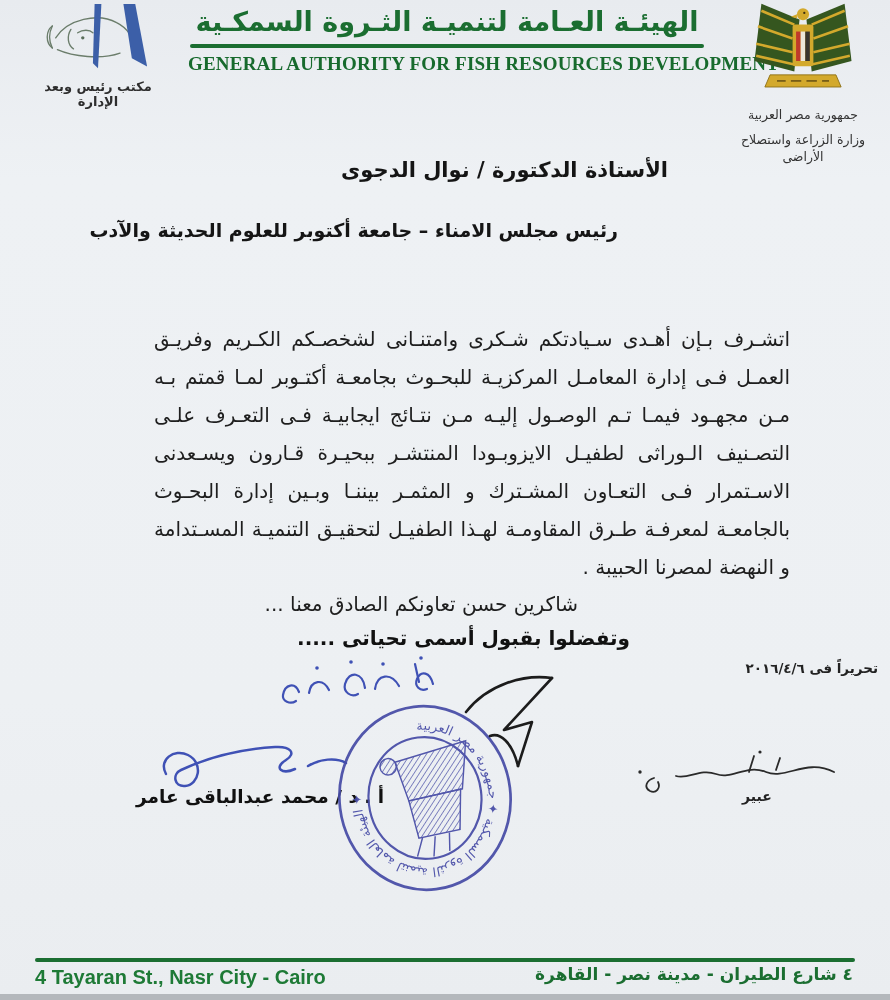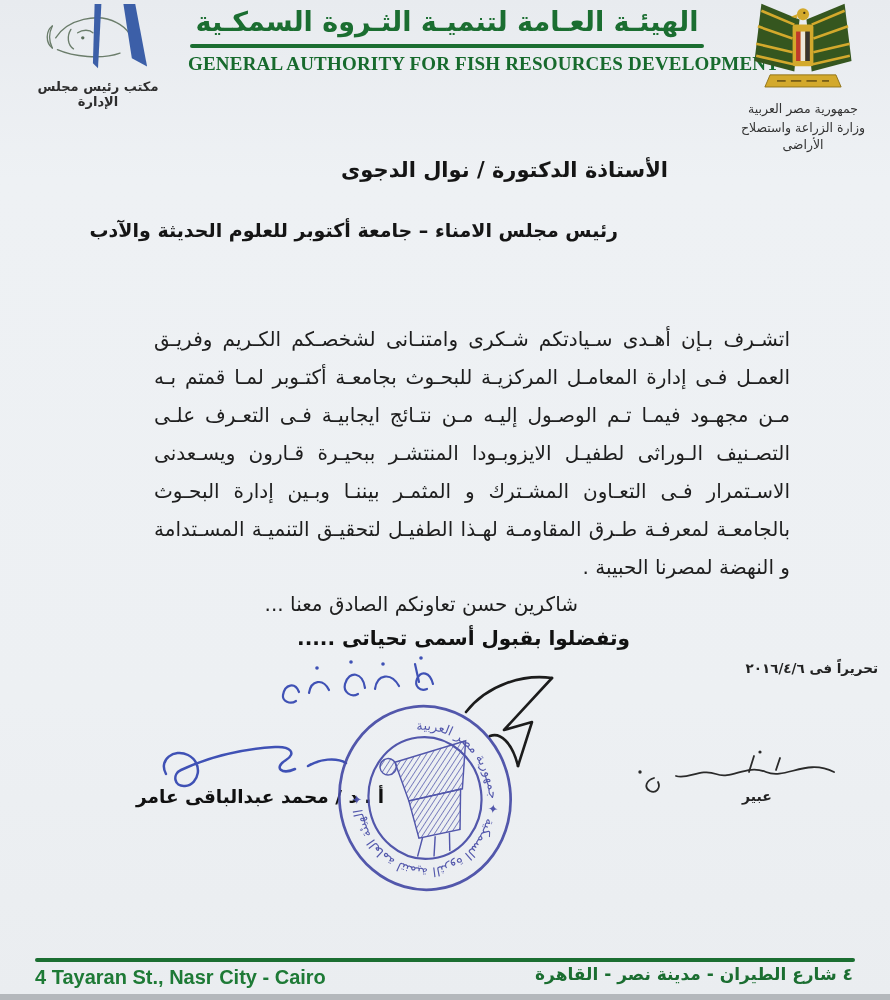--- a/index.html
+++ b/index.html
@@ -13,21 +13,21 @@
   .logo-block{left:22px;top:4px;width:152px;text-align:center;}
   .gafrd-text{font-family:"Liberation Sans",sans-serif;font-weight:700;font-size:24px;
               letter-spacing:7px;color:#1d7036;margin-top:-10px;}
   .office-label{font-size:13px;font-weight:700;color:#2e2e2e;margin-top:5px;}
   .center-head{left:188px;top:6px;width:518px;text-align:center;}
   .title-ar{font-size:27px;font-weight:700;color:#1b6e31;}
   .head-rule{height:4px;background:#1b6e31;margin:7px 2px 5px 2px;border-radius:2px;}
   .title-en{font-family:"Liberation Serif",serif;font-weight:700;font-size:19px;
             letter-spacing:0.2px;color:#176a2d;white-space:nowrap;}
   .emblem-block{left:733px;top:2px;width:140px;text-align:center;}
-  .emblem-caption{font-size:12.5px;color:#333;line-height:17px;margin-top:2px;}
+  .emblem-caption{font-size:12.5px;color:#333;line-height:17px;margin-top:8px;}
 
   
   .recipient1{top:158px;right:222px;font-size:21px;font-weight:700;color:#151515;}
   .recipient2{top:219px;right:272px;font-size:19px;font-weight:700;color:#151515;}
   .greeting{top:276px;right:325px;font-size:18px;font-weight:700;color:#151515;}
   .body-par{top:320px;right:100px;width:636px;font-size:20px;line-height:38px;
             color:#1e1e1e;text-align:justify;direction:rtl;}
   .thanks{top:576px;right:312px;font-size:20px;color:#1e1e1e;margin-top:16px;}
   .closing{top:626px;right:260px;font-size:20px;font-weight:700;color:#111;}
   .dateline{top:660px;right:12px;font-size:13.5px;font-weight:700;color:#222;}
@@ -61,21 +61,21 @@
         <path d="M16,26 C12,34 12,44 16,52"></path>
         <path d="M20,40 C34,18 70,10 92,22 C104,28 112,40 114,54"></path>
         <path d="M22,54 C40,62 74,66 96,58"></path>
         <path d="M38,30 C33,38 34,48 41,53"></path>
         <path d="M46,34 C52,30 60,30 64,34"></path>
       </g>
       <circle cx="52" cy="40" r="2" fill="#5a6e5a"></circle>
       <polygon points="66,0 74,0 70,76 64,70" fill="#3c5fa8"></polygon>
       <polygon points="100,0 114,0 128,74 110,64" fill="#3c5fa8"></polygon>
     </svg>
-    <div class="office-label ar">مكتب رئيس مجلس الإدارة</div>
+    <div class="office-label ar">مكتب رئيس وبعد الإدارة</div>
   </div>
 
   <div class="abs center-head">
     <div class="title-ar ar">الهيئـة العـامة لتنميـة الثـروة السمكـية</div>
     <div class="head-rule"></div>
     <div class="title-en">GENERAL AUTHORITY FOR FISH RESOURCES DEVELOPMENT</div>
   </div>
 
   <div class="abs emblem-block">
     <svg width="104" height="92" viewBox="0 0 120 106">

